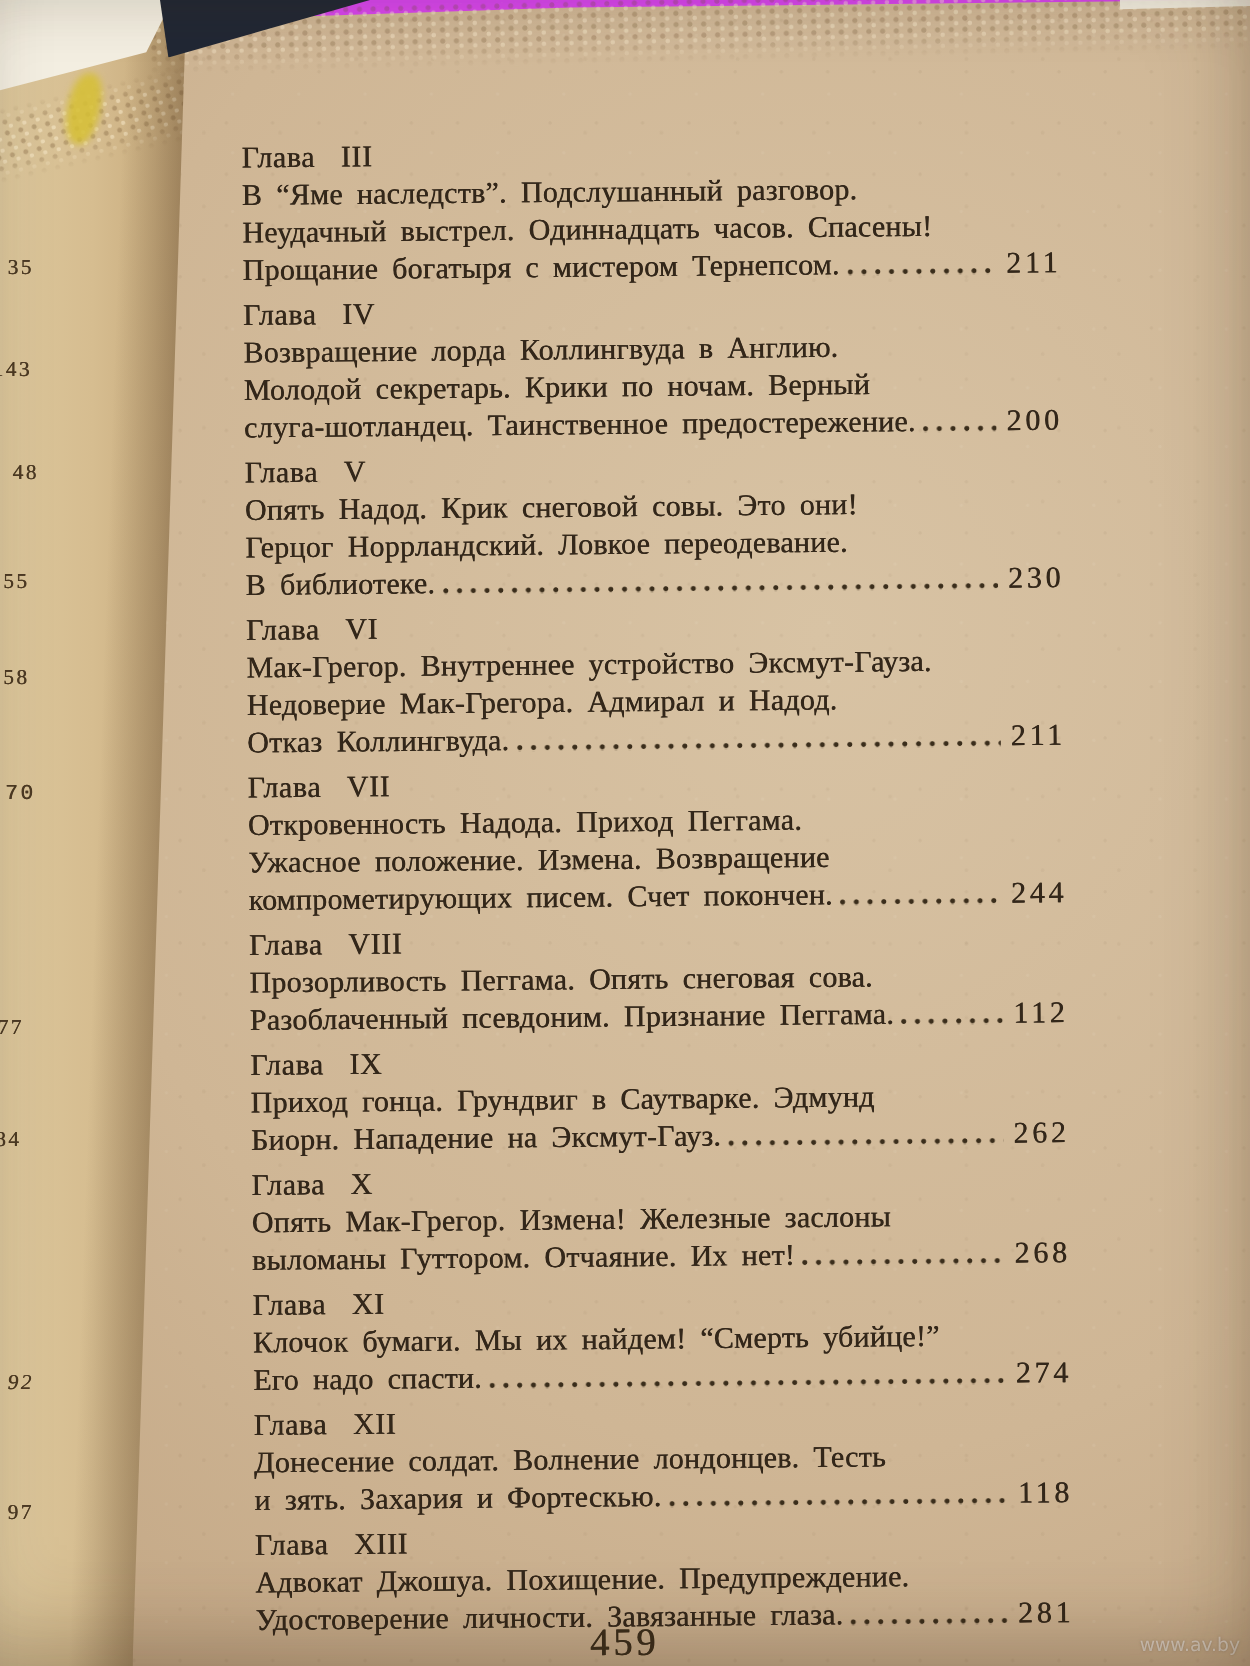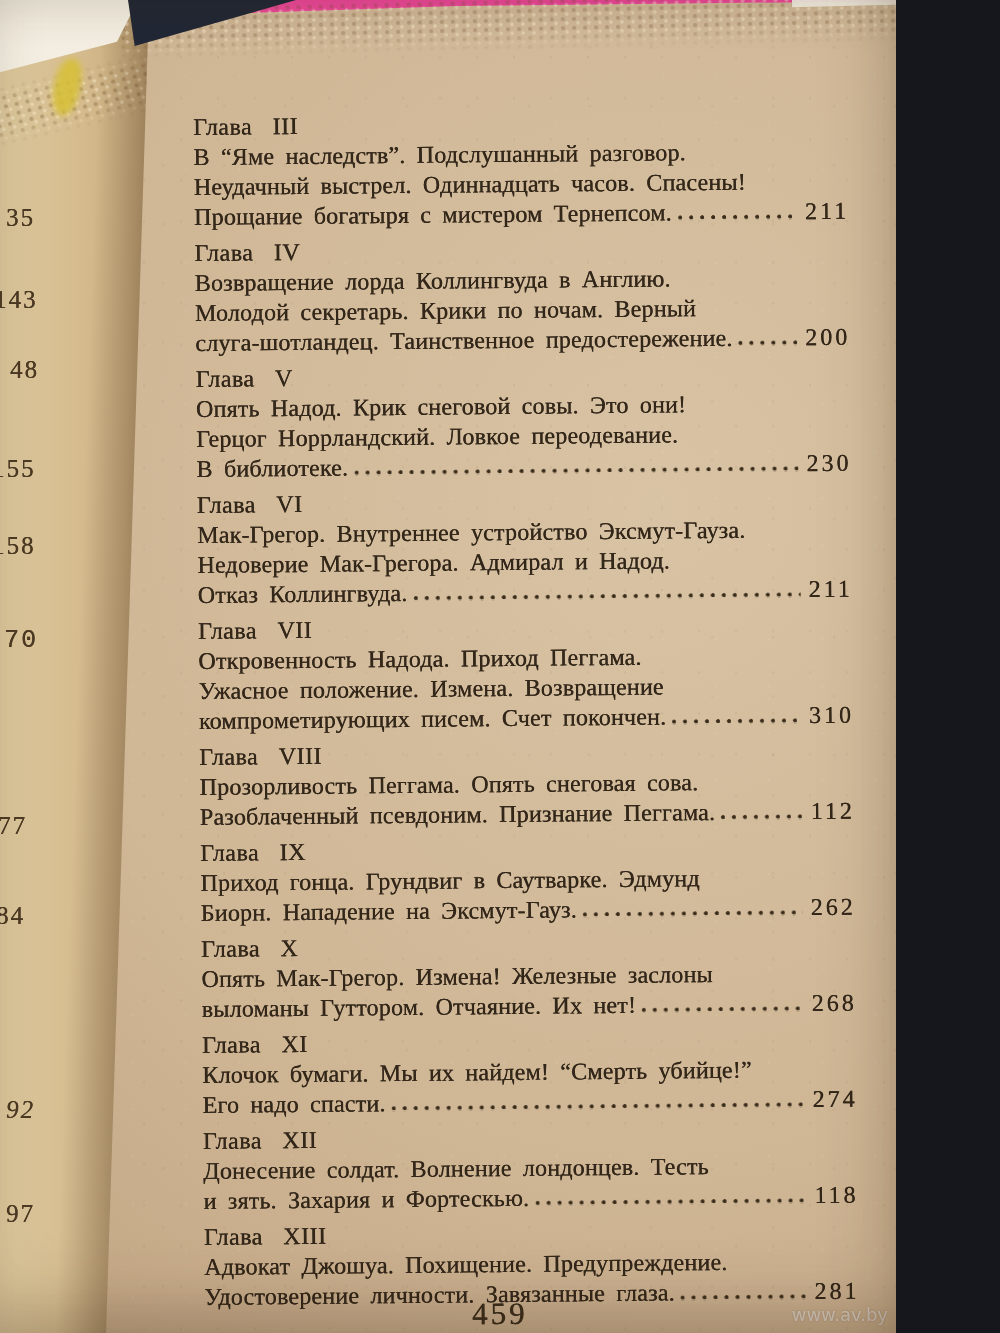--- a/index.html
+++ b/index.html
@@ -1,18 +1,18 @@
 <!DOCTYPE html>
 <html><head>
 <meta charset="utf-8">
 <style>
   html,body{margin:0;padding:0;background:#15171c;}
   .photo{
-    position:relative;width:896px;height:1333px;overflow:hidden;
-    background:#ec4899;
+    position:relative;width:1000px;height:1333px;overflow:hidden;
+    background:#d946ef;
     font-family:"Liberation Serif","DejaVu Serif",serif;
   }
   
   .left-page{
     position:absolute;left:0;top:0;width:165px;height:1333px;
     background:linear-gradient(90deg,#dcc79c 0%,#d6bd90 45%,#caae80 75%,#b7996c 100%);
   }
   .left-deckle{
     position:absolute;left:-8px;top:68px;width:180px;height:60px;
     transform:rotate(-13deg);
@@ -23,21 +23,21 @@
     background-position:0 0,4px 4px;
     -webkit-mask:linear-gradient(180deg,transparent,#000 25%,#000 70%,transparent);
     mask:linear-gradient(180deg,transparent,#000 25%,#000 70%,transparent);
   }
   .yellow-smudge{
     position:absolute;left:54px;top:58px;width:26px;height:58px;
     background:rgba(214,192,52,0.85);border-radius:50% 40% 50% 45%;
     filter:blur(3px);transform:rotate(10deg);
   }
   .edge-num{
-    position:absolute;color:#4c3a24;font-size:25px;letter-spacing:2px;
+    position:absolute;color:#4c3a24;font-size:17px;letter-spacing:2px;
     text-shadow:0.3px 0 0 currentColor;white-space:nowrap;
   }
   
   .gutter{
     position:absolute;left:78px;top:-20px;width:150px;height:1380px;
     transform:rotate(2deg);
     background:linear-gradient(90deg,rgba(82,58,36,0) 0%,rgba(82,58,36,0.30) 32%,rgba(70,48,28,0.42) 52%,rgba(110,80,50,0.20) 72%,rgba(110,80,50,0) 100%);
   }
   
   .right-page{
@@ -98,21 +98,21 @@
   .pagenum{white-space:nowrap;letter-spacing:3px;}
   
   .footer-num{
     position:absolute;left:472px;top:1296px;color:#3a2d1b;
     font-size:31px;letter-spacing:3px;text-shadow:0.35px 0 0 currentColor;
     transform:rotate(-0.55deg);
   }
   .watermark{
     position:absolute;right:8px;bottom:8px;
     font-family:"DejaVu Sans","Liberation Sans",sans-serif;
-    font-size:18px;color:rgba(255,255,255,0.55);
+    font-size:15px;color:rgba(255,255,255,0.55);
     text-shadow:0 0 2px rgba(120,100,80,0.55);
   }
   .vignette{
     position:absolute;inset:0;pointer-events:none;
     box-shadow:
       inset 0 -50px 70px -30px rgba(60,40,20,0.28),
       inset -40px 0 80px -40px rgba(60,40,20,0.22),
       inset 0 35px 50px -30px rgba(60,40,20,0.12);
   }
 </style>
@@ -182,21 +182,21 @@
     </div>
   </div>
 
   <div class="entry">
     <div class="entry-title">Глава VII</div>
     <div class="desc">Откровенность Надода. Приход Пеггама.</div>
         <div class="desc">Ужасное положение. Измена. Возвращение</div>
         <div class="leaderline">
       <span class="txt">компрометирующих писем. Счет покончен.</span>
       <span class="dots"></span>
-      <span class="pagenum">310</span>
+      <span class="pagenum">244</span>
     </div>
   </div>
 
   <div class="entry">
     <div class="entry-title">Глава VIII</div>
     <div class="desc">Прозорливость Пеггама. Опять снеговая сова.</div>
         <div class="leaderline">
       <span class="txt">Разоблаченный псевдоним. Признание Пеггама.</span>
       <span class="dots"></span>
       <span class="pagenum">112</span>
@@ -250,21 +250,21 @@
       <span class="txt">Удостоверение личности. Завязанные глаза.</span>
       <span class="dots"></span>
       <span class="pagenum">281</span>
     </div>
   </div>
 </div>
 
   <div class="edge-nums">
       <div class="edge-num" style="top: 204px; left: 6px;">35</div>
       <div class="edge-num" style="top: 286px; left: -6px;">143</div>
-      <div class="edge-num" style="top: 356px; left: 10px;">48</div>
+      <div class="edge-num" style="top: 368px; left: 10px;">48</div>
       <div class="edge-num" style="top: 455px; left: -8px;">155</div>
       <div class="edge-num" style="top: 532px; left: -8px;">158</div>
       <div class="edge-num" style="top: 626px; left: 4px; font-family: Liberation Mono, monospace;">70</div>
       <div class="edge-num" style="top: 812px; left: -2px;">77</div>
       <div class="edge-num" style="top: 902px; left: -4px;">84</div>
       <div class="edge-num" style="top: 1096px; left: 6px; font-style: italic;">92</div>
       <div class="edge-num" style="top: 1200px; left: 6px;">97</div>
     </div>
 
   <div class="footer-num">459</div>

